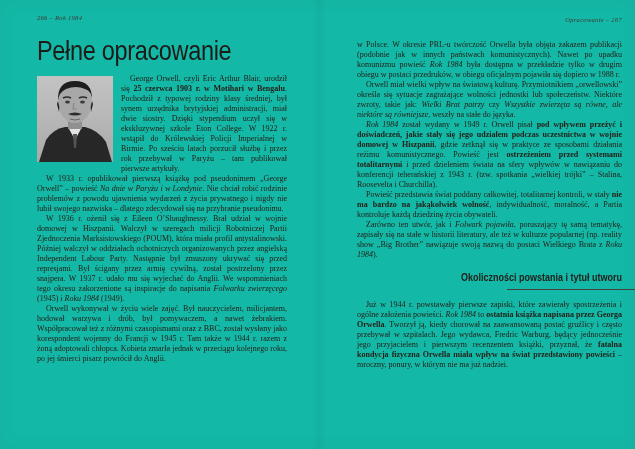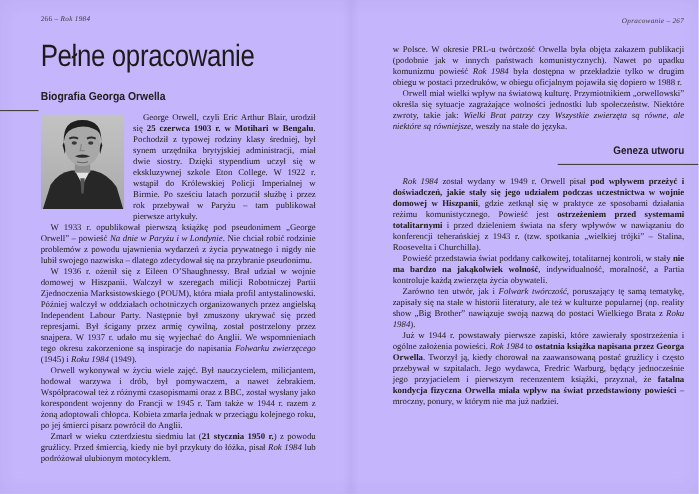--- a/index.html
+++ b/index.html
@@ -1,19 +1,19 @@
 <!DOCTYPE html>
 <html><head>
 <meta charset="utf-8">
 <style>
   html,body{margin:0;padding:0;background:#e9e7e3;}
   .spread{
     position:relative;
     width:635px;height:449px;
-    background:#c4b5fd;
+    background:#14b8a6;
     overflow:hidden;
     box-shadow:inset 0 0 18px rgba(60,55,45,.06);
     font-family:"Liberation Serif", serif;
     color:#242019;
   }
   .spread::after{
     content:"";position:absolute;left:311px;top:0;width:16px;height:100%;
     background:linear-gradient(90deg,rgba(0,0,0,0) 0%,rgba(0,0,0,.035) 50%,rgba(0,0,0,0) 100%);
     pointer-events:none;
   }
@@ -71,24 +71,20 @@
 <div class="spread">
 
   <section class="page left">
     <div class="runhead">
       <span>266 –</span>
       <span class="bk">Rok 1984</span>
     </div>
 
     <h1 class="title">Pełne opracowanie</h1>
 
-    <div class="lsec">
-      <h2 class="lhead">Biografia Georga Orwella</h2>
-      <div class="lrule"></div>
-    </div>
 
     <div class="bodytext" id="left-body">
       <figure class="photo">
         <svg viewBox="0 0 76 86">
           <defs>
             <linearGradient id="bgph" x1="0" y1="0" x2="0" y2="1">
               <stop offset="0" stop-color="#c9c5bf"></stop>
               <stop offset="1" stop-color="#aeaaa3"></stop>
             </linearGradient>
           </defs>
@@ -107,36 +103,35 @@
           <ellipse cx="45.5" cy="26" rx="2.4" ry="1.5" fill="#3a362f"></ellipse>
           <path d="M37 27 L36 33 L40 33" stroke="#8f8578" stroke-width="1.2" fill="none"></path>
           <path d="M31 38 Q38 35 45 38 Q38 41 31 38 Z" fill="#2b2823"></path>
           <path d="M33 43 Q38 45 43 43" stroke="#6e6558" stroke-width="1" fill="none"></path>
         </svg>
       </figure>
     <p class="para indent"><span>George Orwell, czyli Eric Arthur Blair, urodził się </span><span class="b">25 czerwca 1903 r. w Motihari w Bengalu</span><span>. Pochodził z typowej rodziny klasy średniej, był synem urzędnika brytyjskiej administracji, miał dwie siostry. Dzięki stypendium uczył się w ekskluzywnej szkole Eton College. W 1922 r. wstąpił do Królewskiej Policji Imperialnej w Birmie. Po sześciu latach porzucił służbę i przez rok przebywał w Paryżu – tam publikował pierwsze artykuły.</span></p>
         <p class="para indent"><span>W 1933 r. opublikował pierwszą książkę pod pseudonimem „George Orwell” – powieść </span><span class="i">Na dnie w Paryżu i w Londynie</span><span>. Nie chciał robić rodzinie problemów z powodu ujawnienia wydarzeń z życia prywatnego i nigdy nie lubił swojego nazwiska – dlatego zdecydował się na przybranie pseudonimu.</span></p>
         <p class="para indent"><span>W 1936 r. ożenił się z Eileen O’Shaughnessy. Brał udział w wojnie domowej w Hiszpanii. Walczył w szeregach milicji Robotniczej Partii Zjednoczenia Marksistowskiego (POUM), która miała profil antystalinowski. Później walczył w oddziałach ochotniczych organizowanych przez angielską Independent Labour Party. Następnie był zmuszony ukrywać się przed represjami. Był ścigany przez armię cywilną, został postrzelony przez snajpera. W 1937 r. udało mu się wyjechać do Anglii. We wspomnieniach tego okresu zakorzenione są inspiracje do napisania </span><span class="i">Folwarku zwierzęcego</span><span> (1945) i </span><span class="i">Roku 1984</span><span> (1949).</span></p>
         <p class="para indent"><span>Orwell wykonywał w życiu wiele zajęć. Był nauczycielem, milicjantem, hodował warzywa i drób, był pomywaczem, a nawet żebrakiem. Współpracował też z różnymi czasopismami oraz z BBC, został wysłany jako korespondent wojenny do Francji w 1945 r. Tam także w 1944 r. razem z żoną adoptowali chłopca. Kobieta zmarła jednak w przeciągu kolejnego roku, po jej śmierci pisarz powrócił do Anglii.</span></p>
-        <p class="para indent"><span>Zmarł w wieku czterdziestu siedmiu lat (</span><span class="b">21 stycznia 1950 r.</span><span>) z powodu gruźlicy. Przed śmiercią, kiedy nie był przykuty do łóżka, pisał </span><span class="i">Rok 1984</span><span> lub podróżował ulubionym motocyklem.</span></p>
       </div>
   </section>
 
   <section class="page right">
     <div class="runhead">
       <span>Opracowanie – 267</span>
     </div>
 
     <div class="bodytext" id="right-body">
         <p class="para"><span>w Polsce. W okresie PRL-u twórczość Orwella była objęta zakazem publikacji (podobnie jak w innych państwach komunistycznych). Nawet po upadku komunizmu powieść </span><span class="i">Rok 1984</span><span> była dostępna w przekładzie tylko w drugim obiegu w postaci przedruków, w obiegu oficjalnym pojawiła się dopiero w 1988 r.</span></p>
         <p class="para indent"><span>Orwell miał wielki wpływ na światową kulturę. Przymiotnikiem „orwellowski” określa się sytuacje zagrażające wolności jednostki lub społeczeństw. Niektóre zwroty, takie jak: </span><span class="i">Wielki Brat patrzy</span><span> czy </span><span class="i">Wszystkie zwierzęta są równe, ale niektóre są równiejsze</span><span>, weszły na stałe do języka.</span></p>
+        <p class="para indent"><span class="i">Rok 1984</span><span> został wydany w 1949 r. Orwell pisał </span><span class="b">pod wpływem przeżyć i doświadczeń, jakie stały się jego udziałem podczas uczestnictwa w wojnie domowej w Hiszpanii</span><span>, gdzie zetknął się w praktyce ze sposobami działania reżimu komunistycznego. Powieść jest </span><span class="b">ostrzeżeniem przed systemami totalitarnymi</span><span> i przed dzieleniem świata na sfery wpływów w nawiązaniu do konferencji teherańskiej z 1943 r. (tzw. spotkania „wielkiej trójki” – Stalina, Roosevelta i Churchilla).</span></p>
+        <p class="para indent"><span>Powieść przedstawia świat poddany całkowitej, totalitarnej kontroli, w stały </span><span class="b">nie ma bardzo na jakąkolwiek wolność</span><span>, indywidualność, moralność, a Partia kontroluje każdą dziedzinę życia obywateli.</span></p>
+        <p class="para indent"><span>Zarówno ten utwór, jak i </span><span class="i">Folwark pojawiła</span><span>, poruszający tę samą tematykę, zapisały się na stałe w historii literatury, ale też w kulturze popularnej (np. reality show „Big Brother” nawiązuje swoją nazwą do postaci Wielkiego Brata z </span><span class="i">Roku 1984</span><span>).</span></p>
         <div class="rsec">
-          <h3 class="rhead">Geneza utworu</h3>
+          <h3 class="rhead">Okoliczności powstania i tytuł utworu</h3>
           <div class="rrule"></div>
         </div>
-        <p class="para indent"><span class="i">Rok 1984</span><span> został wydany w 1949 r. Orwell pisał </span><span class="b">pod wpływem przeżyć i doświadczeń, jakie stały się jego udziałem podczas uczestnictwa w wojnie domowej w Hiszpanii</span><span>, gdzie zetknął się w praktyce ze sposobami działania reżimu komunistycznego. Powieść jest </span><span class="b">ostrzeżeniem przed systemami totalitarnymi</span><span> i przed dzieleniem świata na sfery wpływów w nawiązaniu do konferencji teherańskiej z 1943 r. (tzw. spotkania „wielkiej trójki” – Stalina, Roosevelta i Churchilla).</span></p>
-        <p class="para indent"><span>Powieść przedstawia świat poddany całkowitej, totalitarnej kontroli, w stały </span><span class="b">nie ma bardzo na jakąkolwiek wolność</span><span>, indywidualność, moralność, a Partia kontroluje każdą zwierzęta życia obywateli.</span></p>
-        <p class="para indent"><span>Zarówno ten utwór, jak i </span><span class="i">Folwark twórczość</span><span>, poruszający tę samą tematykę, zapisały się na stałe w historii literatury, ale też w kulturze popularnej (np. reality show „Big Brother” nawiązuje swoją nazwą do postaci Wielkiego Brata z </span><span class="i">Roku 1984</span><span>).</span></p>
         <p class="para indent"><span>Już w 1944 r. powstawały pierwsze zapiski, które zawierały spostrzeżenia i ogólne założenia powieści. </span><span class="i">Rok 1984</span><span> to </span><span class="b">ostatnia książka napisana przez Georga Orwella</span><span>. Tworzył ją, kiedy chorował na zaawansowaną postać gruźlicy i często przebywał w szpitalach. Jego wydawca, Fredric Warburg, będący jednocześnie jego przyjacielem i pierwszym recenzentem książki, przyznał, że </span><span class="b">fatalna kondycja fizyczna Orwella miała wpływ na świat przedstawiony powieści</span><span> – mroczny, ponury, w którym nie ma już nadziei.</span></p>
       </div>
   </section>
 
 </div>
 
 </body></html>

